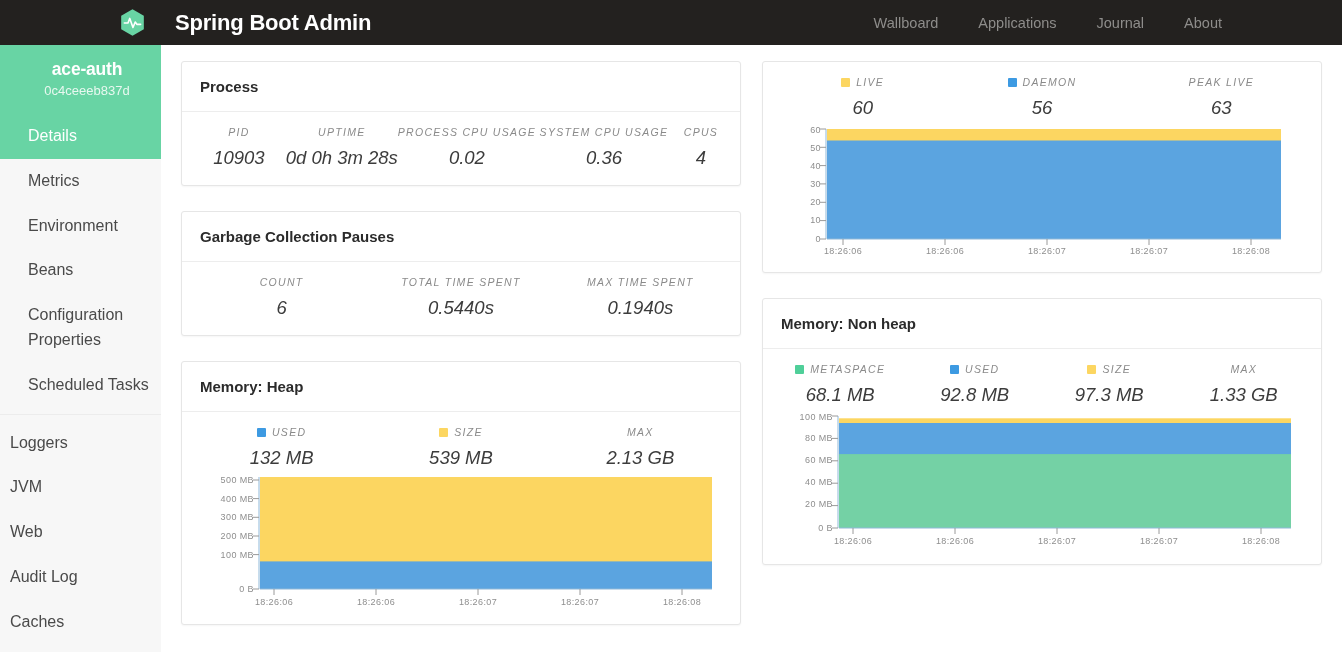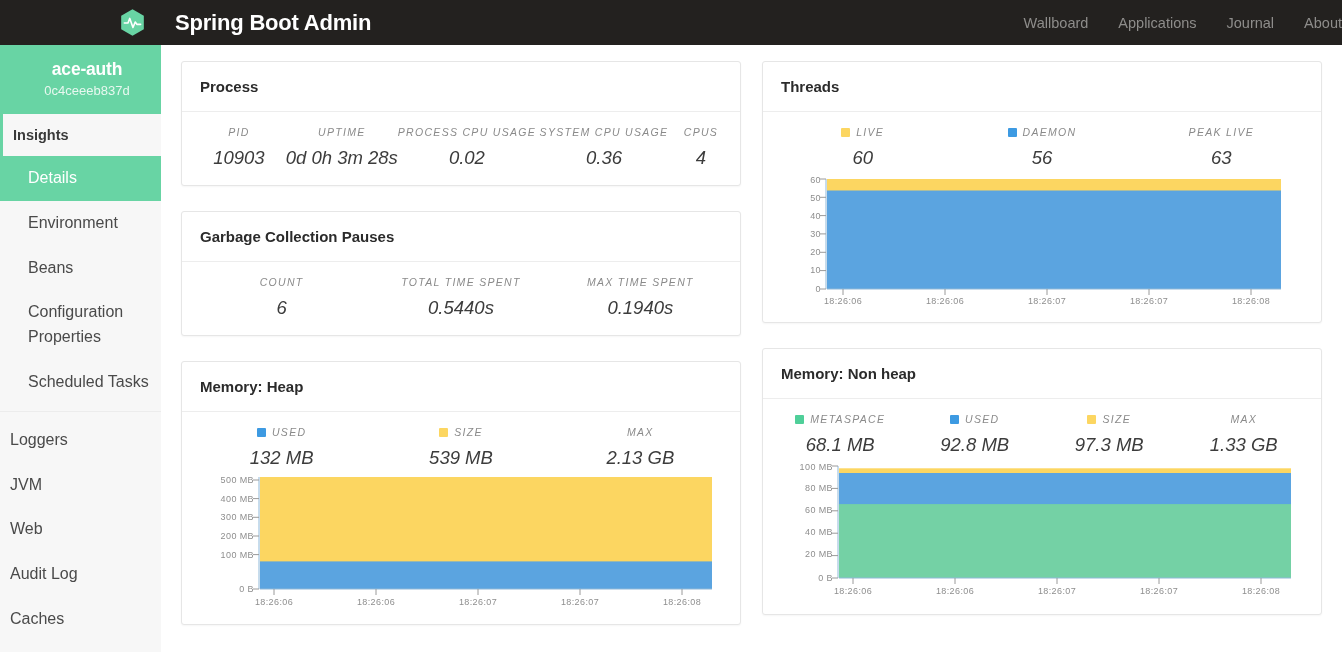--- a/index.html
+++ b/index.html
@@ -21,22 +21,22 @@
   .brand {
     display: flex; align-items: center;
     margin-left: 118px; gap: 28px;
   }
   .brand-logo { width: 29px; height: 29px; display: block; }
   .brand-title {
     color: #ffffff; font-size: 22px; font-weight: bold;
     letter-spacing: -0.2px;
   }
   .nav-links {
-    margin-left: auto; 
-    display: flex; align-items: center; gap: 30px;
+    margin-left: auto; margin-right: 120px;
+    display: flex; align-items: center; gap: 40px;
   }
   .nav-link {
     color: #8e8d8b; font-size: 14.5px; text-decoration: none;
     cursor: pointer; white-space: nowrap;
   }
 
   
   .sidebar {
     position: absolute; top: 45px; left: 0;
     width: 175px; height: 607px;
@@ -141,22 +141,22 @@
     <a class="nav-link">Journal</a>
     <a class="nav-link">About</a>
   </div>
 </div>
 
 <div class="sidebar">
   <div class="instance-header">
     <div class="instance-name">ace-auth</div>
     <div class="instance-id">0c4ceeeb837d</div>
   </div>
-  <div class="nav-section-title">Insights</div>
   <div class="side-item sub active">Details</div>
+  <div class="side-item sub">Metrics</div>
   <div class="side-item sub">Environment</div>
   <div class="side-item sub">Beans</div>
   <div class="side-item sub">Configuration Properties</div>
   <div class="side-item sub">Scheduled Tasks</div>
   <div class="side-divider"></div>
   <div class="side-item root">Loggers</div>
   <div class="side-item root">JVM</div>
   <div class="side-item root">Web</div>
   <div class="side-item root">Audit Log</div>
   <div class="side-item root">Caches</div>
@@ -277,21 +277,20 @@
             </svg>
           </div>
         </div>
       </div>
 
     </div>
 
     <div class="col">
 
       <div class="card">
-        <div class="card-header">Threads</div>
         <div class="card-body">
           <div class="stats">
             <div class="stat">
               <div class="stat-label">
                 <span class="swatch" style="background:#fcd661"></span>
                 <span>Live</span>
               </div>
               <div class="stat-value">60</div>
             </div>
             <div class="stat">

